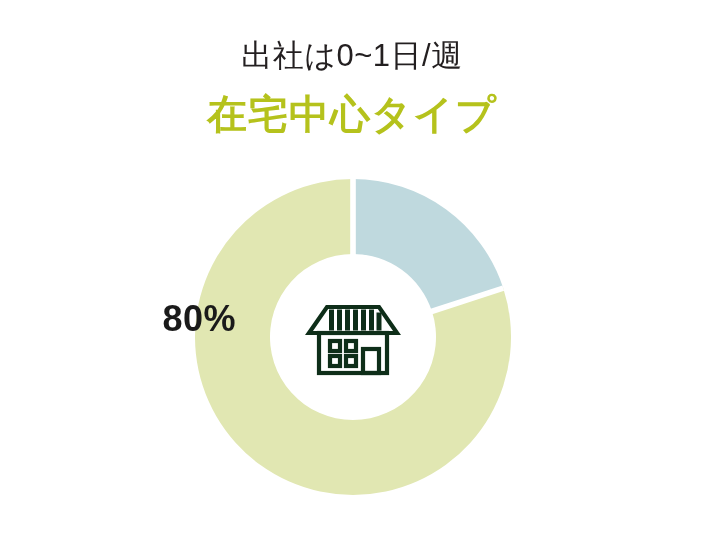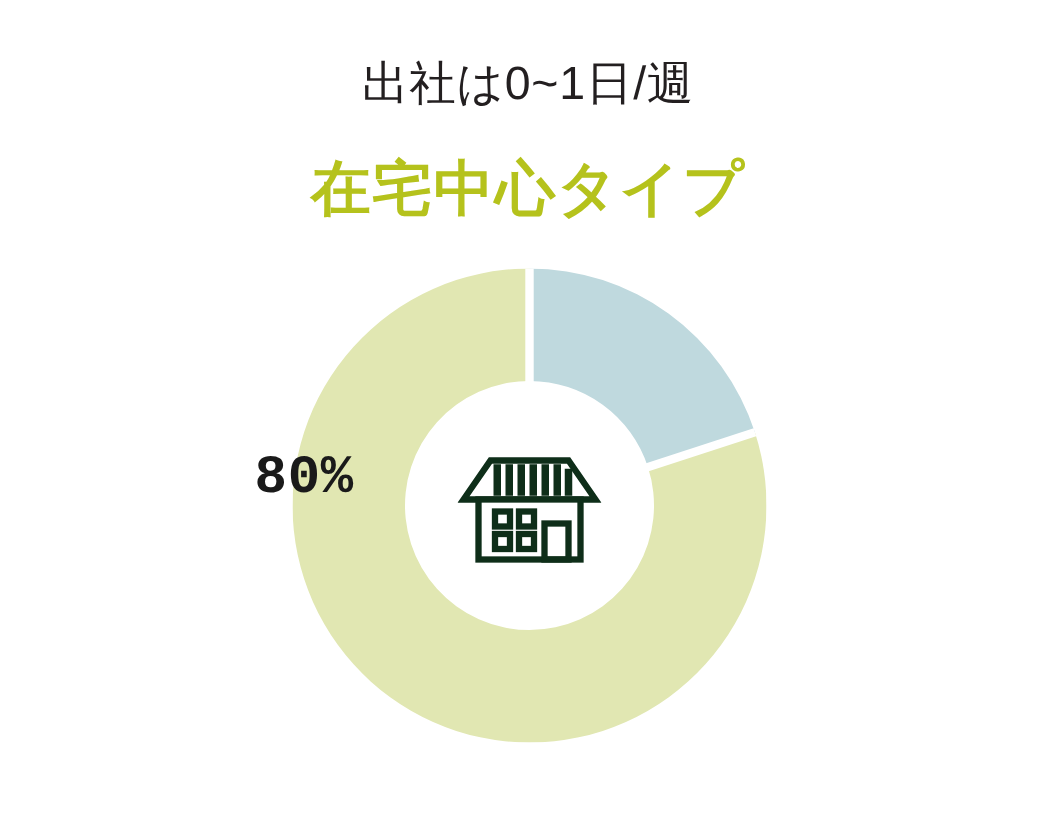--- a/index.html
+++ b/index.html
@@ -35,21 +35,21 @@
   .heading-sub {
     font-family: "Liberation Sans", sans-serif;
     font-size: 31px;
     line-height: 40px;
     font-weight: 400;
     color: #231f20;
     letter-spacing: 0.5px;
     white-space: nowrap;
   }
   .heading-main {
-    margin-top: 24px;
+    margin-top: 12px;
     font-family: "Liberation Sans", sans-serif;
     font-size: 40px;
     line-height: 52px;
     font-weight: 700;
     color: #b5c21c;
     letter-spacing: 1px;
     white-space: nowrap;
   }
 
   
@@ -93,21 +93,21 @@
   }
   .home-label .lbl-text {
     font-family: "Liberation Sans", sans-serif;
     font-size: 30px;
     line-height: 34px;
     font-weight: 400;
     color: #231f20;
     letter-spacing: 0.5px;
   }
   .home-label .lbl-value {
-    font-family: Liberation Mono, monospace;
+    font-family: Liberation Sans, sans-serif;
     font-size: 36px;
     line-height: 42px;
     font-weight: 700;
     color: #1a1a1a;
     letter-spacing: 0.5px;
     margin-top: 2px;
   }
 </style>
 </head>
 <body>

